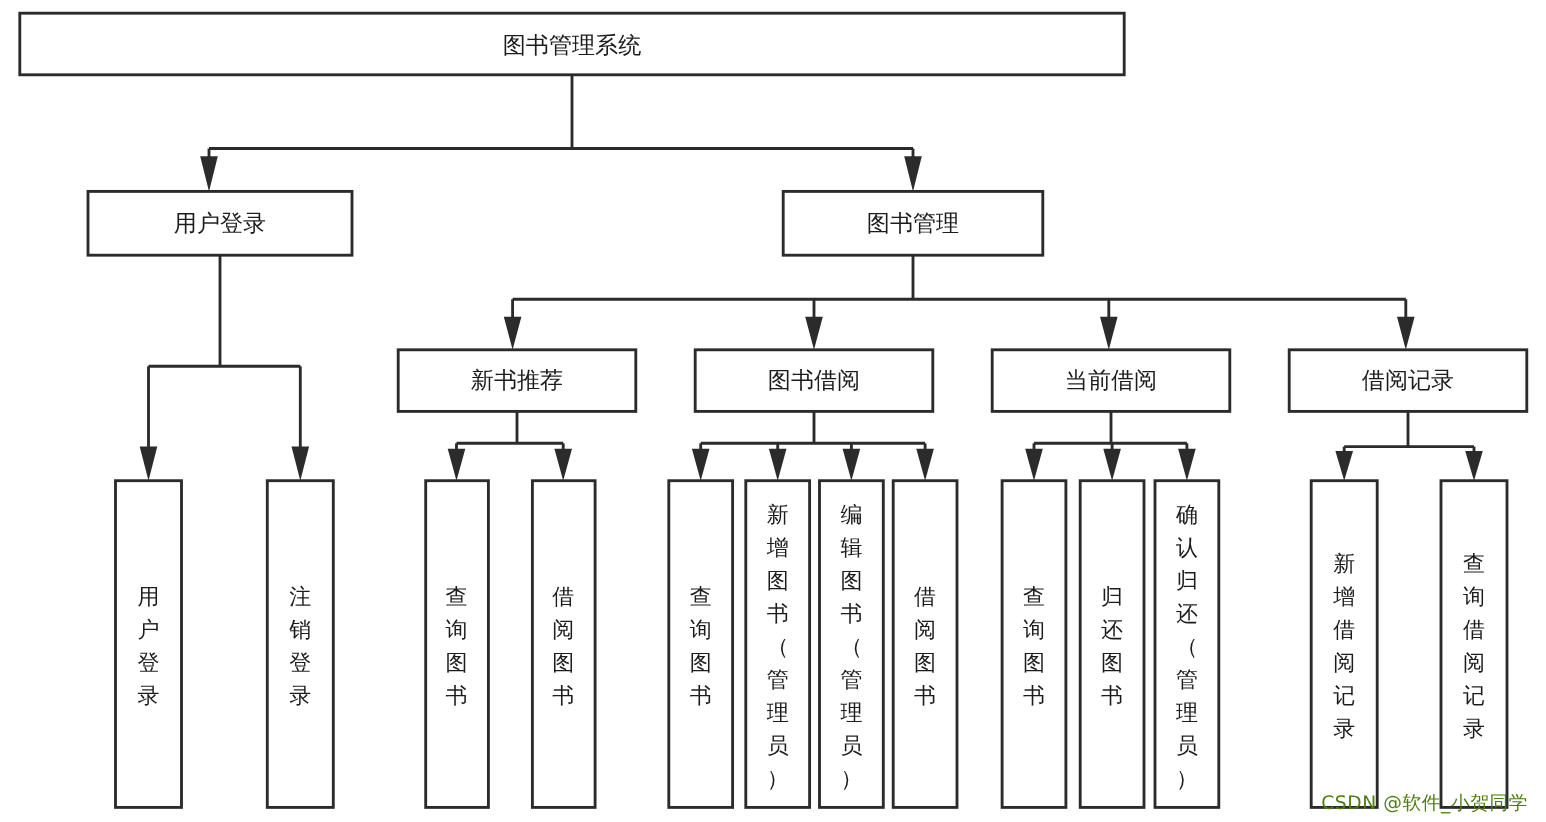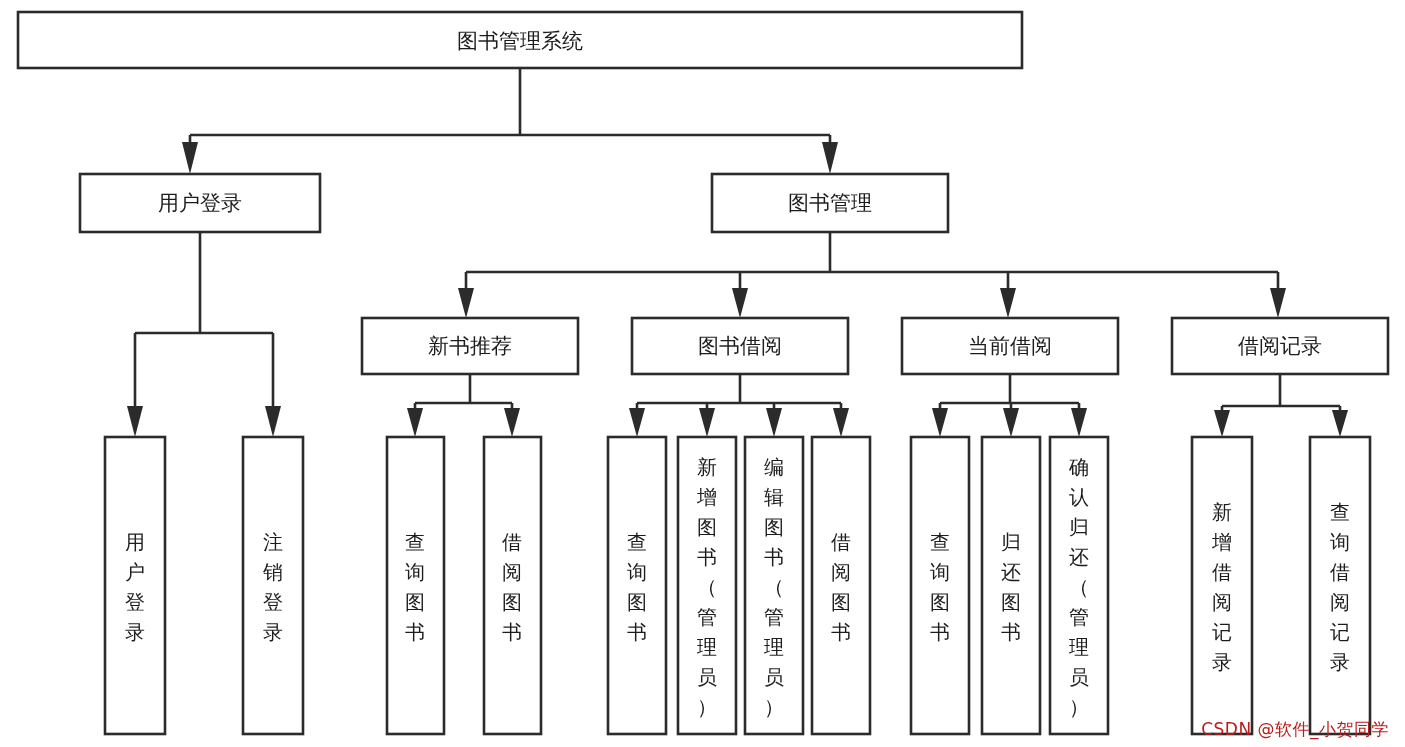--- a/index.html
+++ b/index.html
@@ -53,21 +53,21 @@
     font-size: 20px;
     fill: #1c1c1c;
     text-anchor: middle;
   }
   .watermark {
     position: absolute;
     right: 16px;
     bottom: 6px;
     font-family: "DejaVu Sans", "Liberation Sans", sans-serif;
     font-size: 17px;
-    color: #b91c1c;
+    color: #4d7c0f;
     letter-spacing: 0.5px;
     white-space: nowrap;
     user-select: none;
   }
 </style>
 </head>
 <body>
 
 <div id="diagram-root">
 

